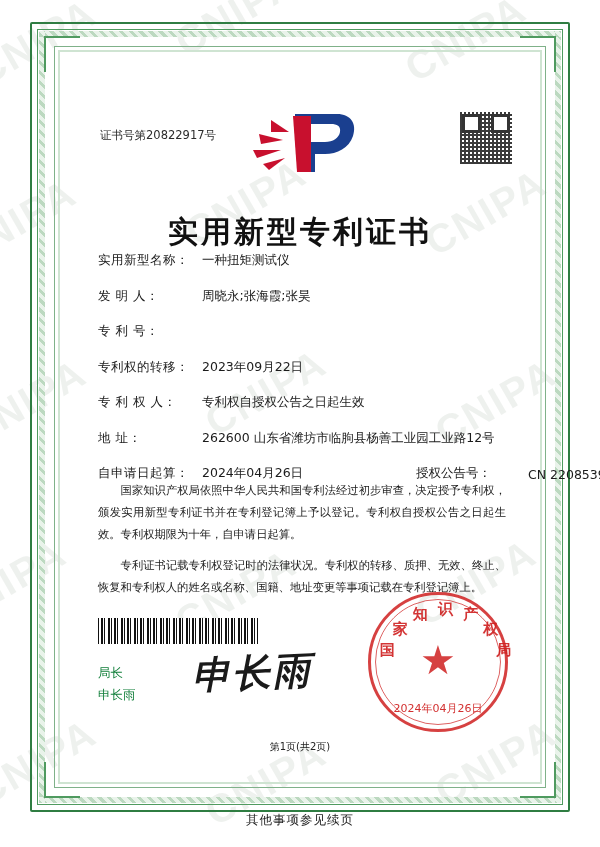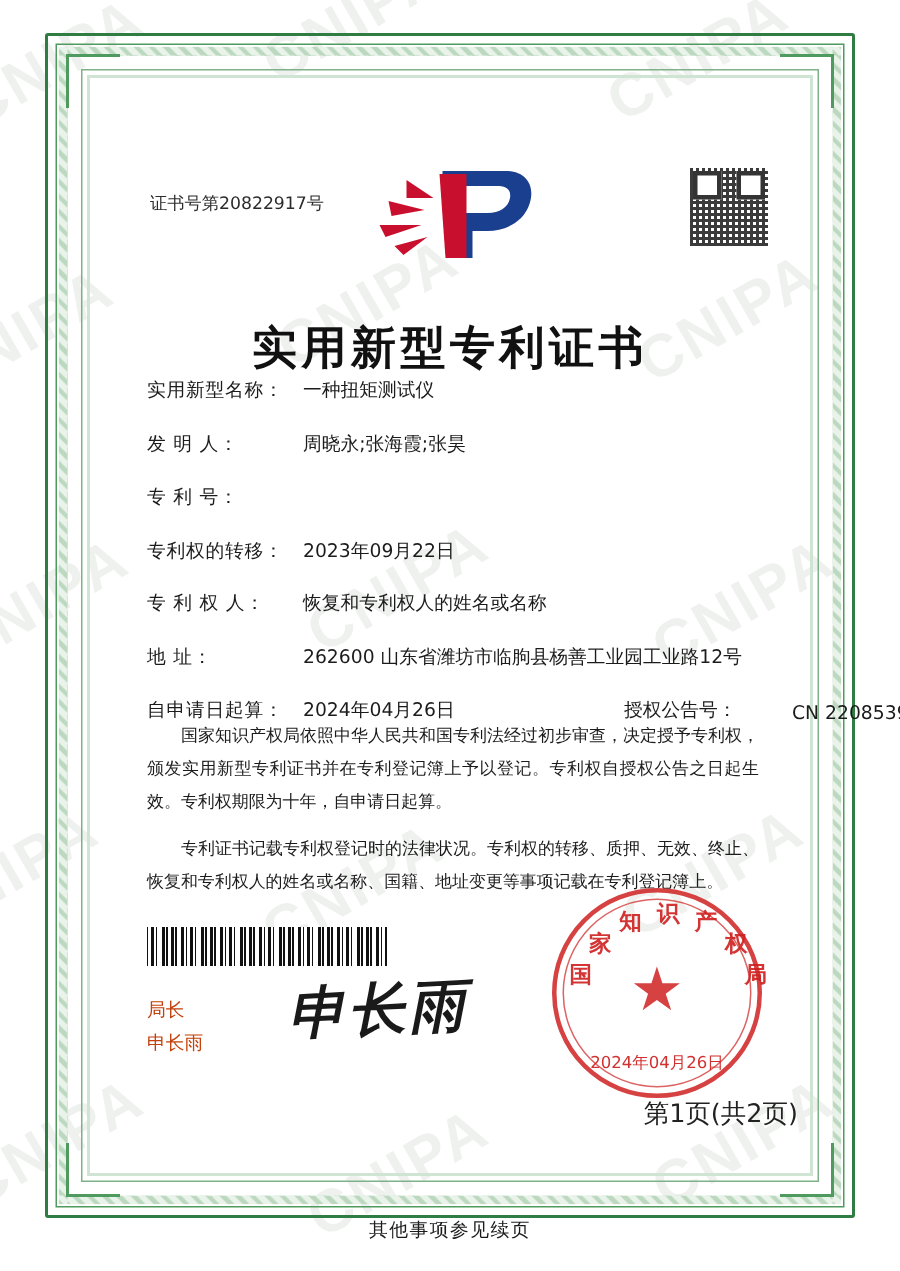--- a/index.html
+++ b/index.html
@@ -223,21 +223,21 @@
       #111 6px 7px, #fff 7px 10px, #111 10px 12px, #fff 12px 13px);
   }
 
   
   .sig-label {
     position: absolute;
     left: 30px;
     top: 600px;
     font-size: 12.5px;
     line-height: 1.75;
-    color: #c2410c;
+    color: #15803d;
   }
   .sig-script {
     position: absolute;
     left: 124px;
     top: 586px;
     font-family: "DejaVu Serif", serif;
     font-size: 38px;
     font-weight: bold;
     font-style: italic;
     color: #1a1a1a;
@@ -298,22 +298,22 @@
     font-size: 11px;
     color: #cf2020;
     opacity: .92;
     font-family: "DejaVu Sans", sans-serif;
   }
 
   .page-num {
     position: absolute;
     left: 0; right: 0;
     bottom: 18px;
-    text-align: right;
-    font-size: 17px;
+    text-align: center;
+    font-size: 10px;
     color: #222;
   }
 
   .footer-note {
     position: absolute;
     left: 0; right: 0;
     top: 812px;
     text-align: center;
     font-size: 12.5px;
     color: #1b1b1b;
@@ -382,21 +382,21 @@
       </div>
       <div class="field-row">
         <div class="field-label">专 利 号：</div>
       </div>
       <div class="field-row">
         <div class="field-label">专利权的转移：</div>
         <div class="field-value">2023年09月22日</div>
       </div>
       <div class="field-row">
         <div class="field-label">专 利 权 人：</div>
-        <div class="field-value">恢复和专利权人的姓名或名称</div>
+        <div class="field-value">专利权自授权公告之日起生效</div>
       </div>
       <div class="field-row">
         <div class="field-label">地 址：</div>
         <div class="field-value">262600 山东省潍坊市临朐县杨善工业园工业路12号</div>
       </div>
       <div class="field-row dual">
         <div class="field-label">自申请日起算：</div>
         <div class="field-value">2024年04月26日</div>
         <div class="field-label2">授权公告号：</div>
         <div class="field-value2">CN 220853946 U</div>

